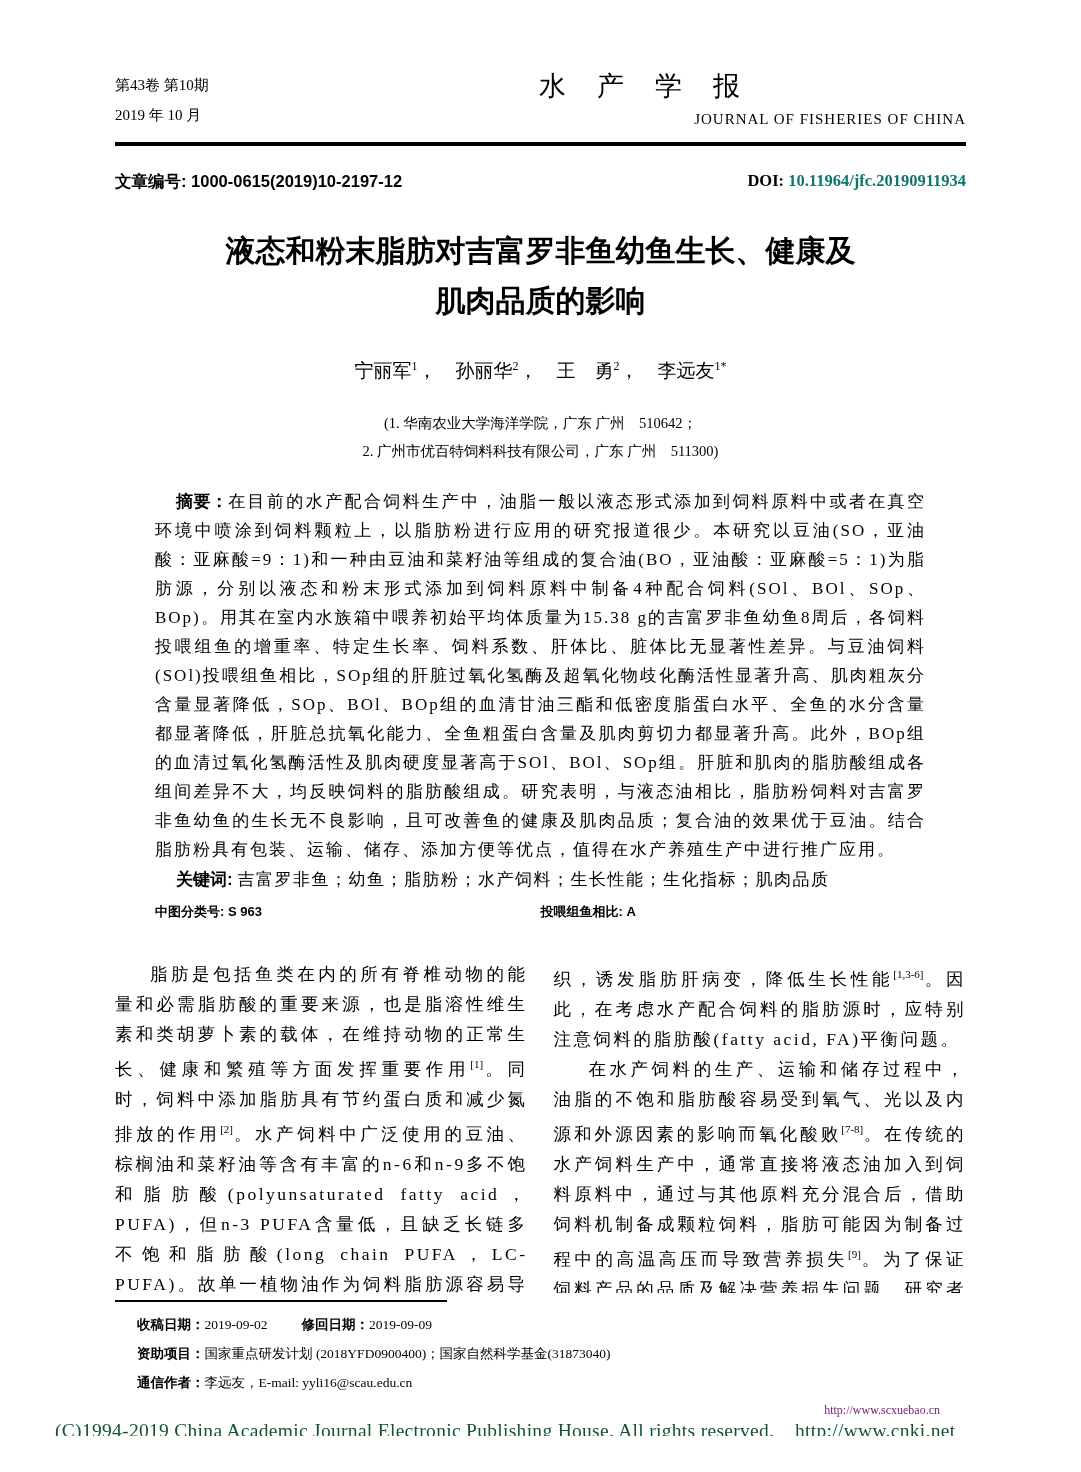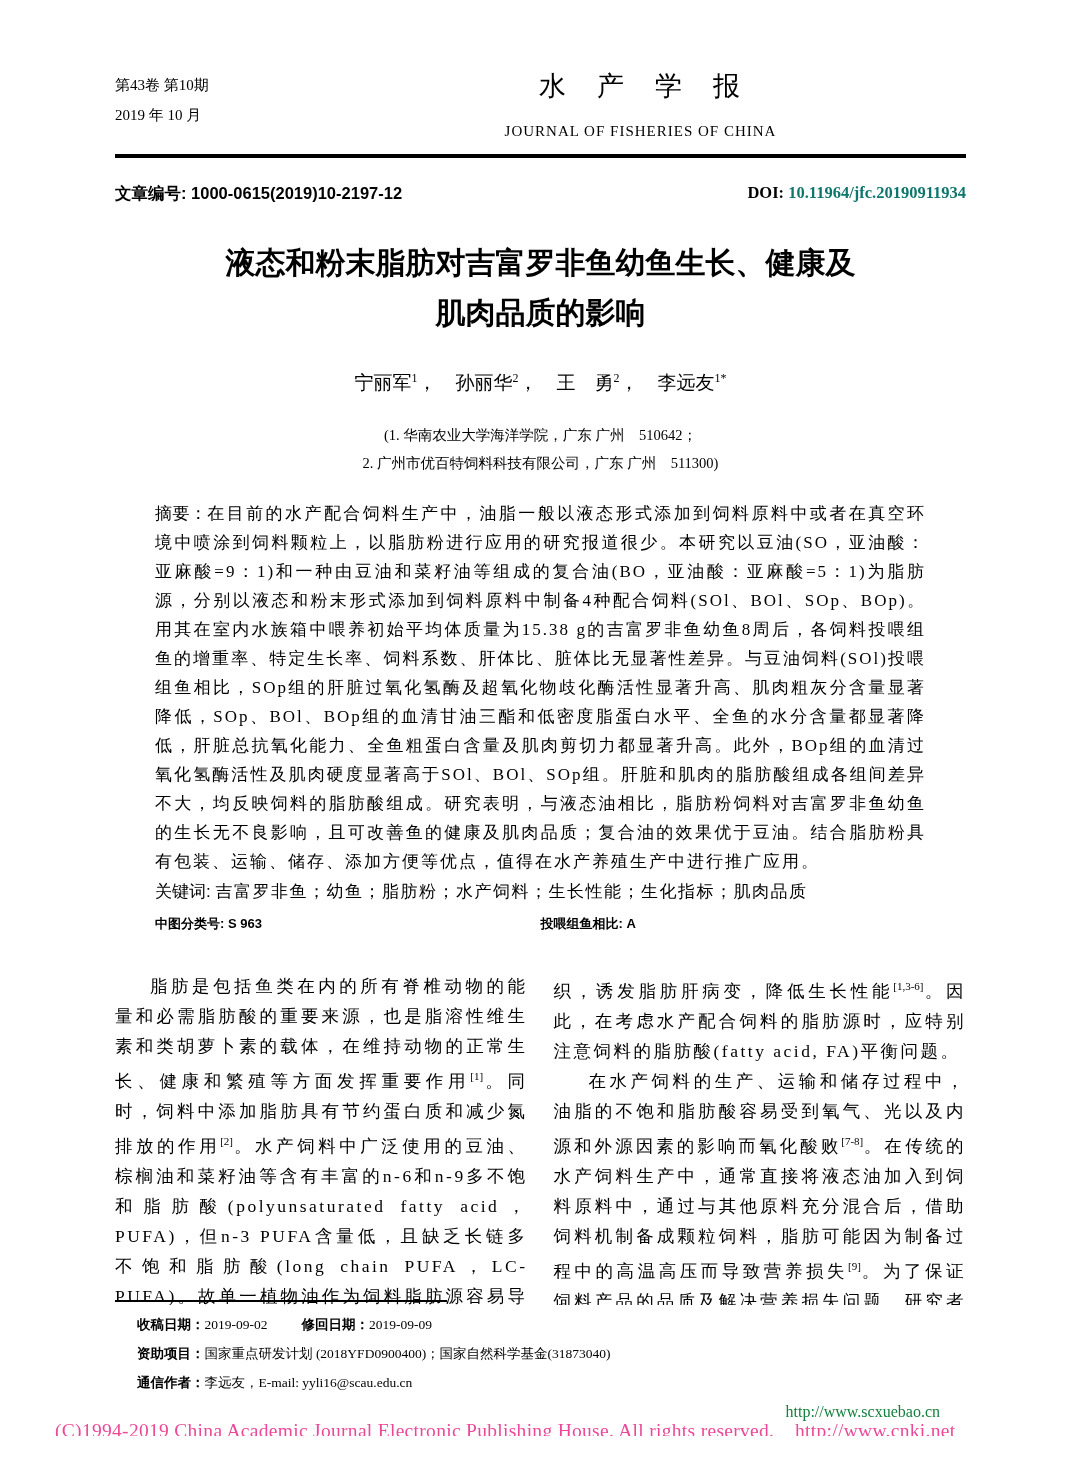--- a/index.html
+++ b/index.html
@@ -19,21 +19,21 @@
   
   .journal-header {
     display:flex; justify-content:space-between; align-items:stretch;
     border-bottom:4px solid #000; padding-bottom:10px;
   }
   .jh-col { font-size:15px; line-height:30px; }
   .jh-left  { text-align:left;  width:200px; }
   .jh-right { text-align:right; width:200px; }
   .jh-center { flex:1; text-align:center; }
   .jh-title-cn { font-size:27px; line-height:32px; letter-spacing:2px; }
-  .jh-title-en { font-size:15px; line-height:26px; letter-spacing:1px; margin-top:16px; }
+  .jh-title-en { font-size:15px; line-height:26px; letter-spacing:1px; margin-top:4px;text-align:right; }
 
   
   .article-meta {
     margin-top:22px;
     display:flex; justify-content:space-between;
     font-size:16.5px; line-height:26px;
   }
   .article-id { font-weight:bold; }
   .doi-wrap { font-weight:bold; }
   .doi-link { color:#0f766e; text-decoration:none; cursor:pointer; }
@@ -54,21 +54,21 @@
     white-space:pre-line;
   }
 
   
   .abstract-block {
     margin:22px 40px 0 40px;
     font-size:17px; line-height:29px;
     text-align:justify;
     letter-spacing:2px;
   }
-  .abstract-label, .kw-label { font-family:"Liberation Sans","DejaVu Sans",sans-serif; font-weight:normal; letter-spacing:0; }
+  .abstract-label, .kw-label { font-family:"Liberation Sans","DejaVu Sans",sans-serif; font-weight:bold; letter-spacing:0;margin-left:21px; }
   .keywords-line { margin:1px 40px 0 40px; font-size:17px; line-height:29px; letter-spacing:1.5px; }
   .class-row {
     margin:5px 40px 0 40px;
     display:flex;
     font-size:13px; line-height:26px;
   }
   .class-row .clc { width:50%; }
 
   
   .body-columns {
@@ -89,25 +89,25 @@
     position:absolute; top:1300px; left:115px; width:850px;
   }
   .footnote-divider { width:332px; border-top:2px solid #000; height:0; }
   .footnote-lines { padding-left:22px; padding-top:8px; font-size:13.5px; line-height:29px; }
   .fn-label { font-family:"Liberation Sans","DejaVu Sans",sans-serif; font-weight:bold; }
   .fn-gap { display:inline-block; width:34px; }
 
   
   .scxuebao-link {
     position:absolute; top:1403px; right:141px;
-    font-size:16px; color:#15803d; text-decoration:none; cursor:pointer;
+    font-size:12px; color:#701a75; text-decoration:none; cursor:pointer;
   }
   .copyright-line {
     position:absolute; top:1420px; left:55px;
-    font-size:19.5px; color:#ec4899;
+    font-size:19.5px; color:#14532d;
     white-space:pre; letter-spacing:0.3px;
   }
 </style>
 </head>
 <body>
 
 <div class="page">
 
   <div class="journal-header">
     <div class="jh-col jh-left">

